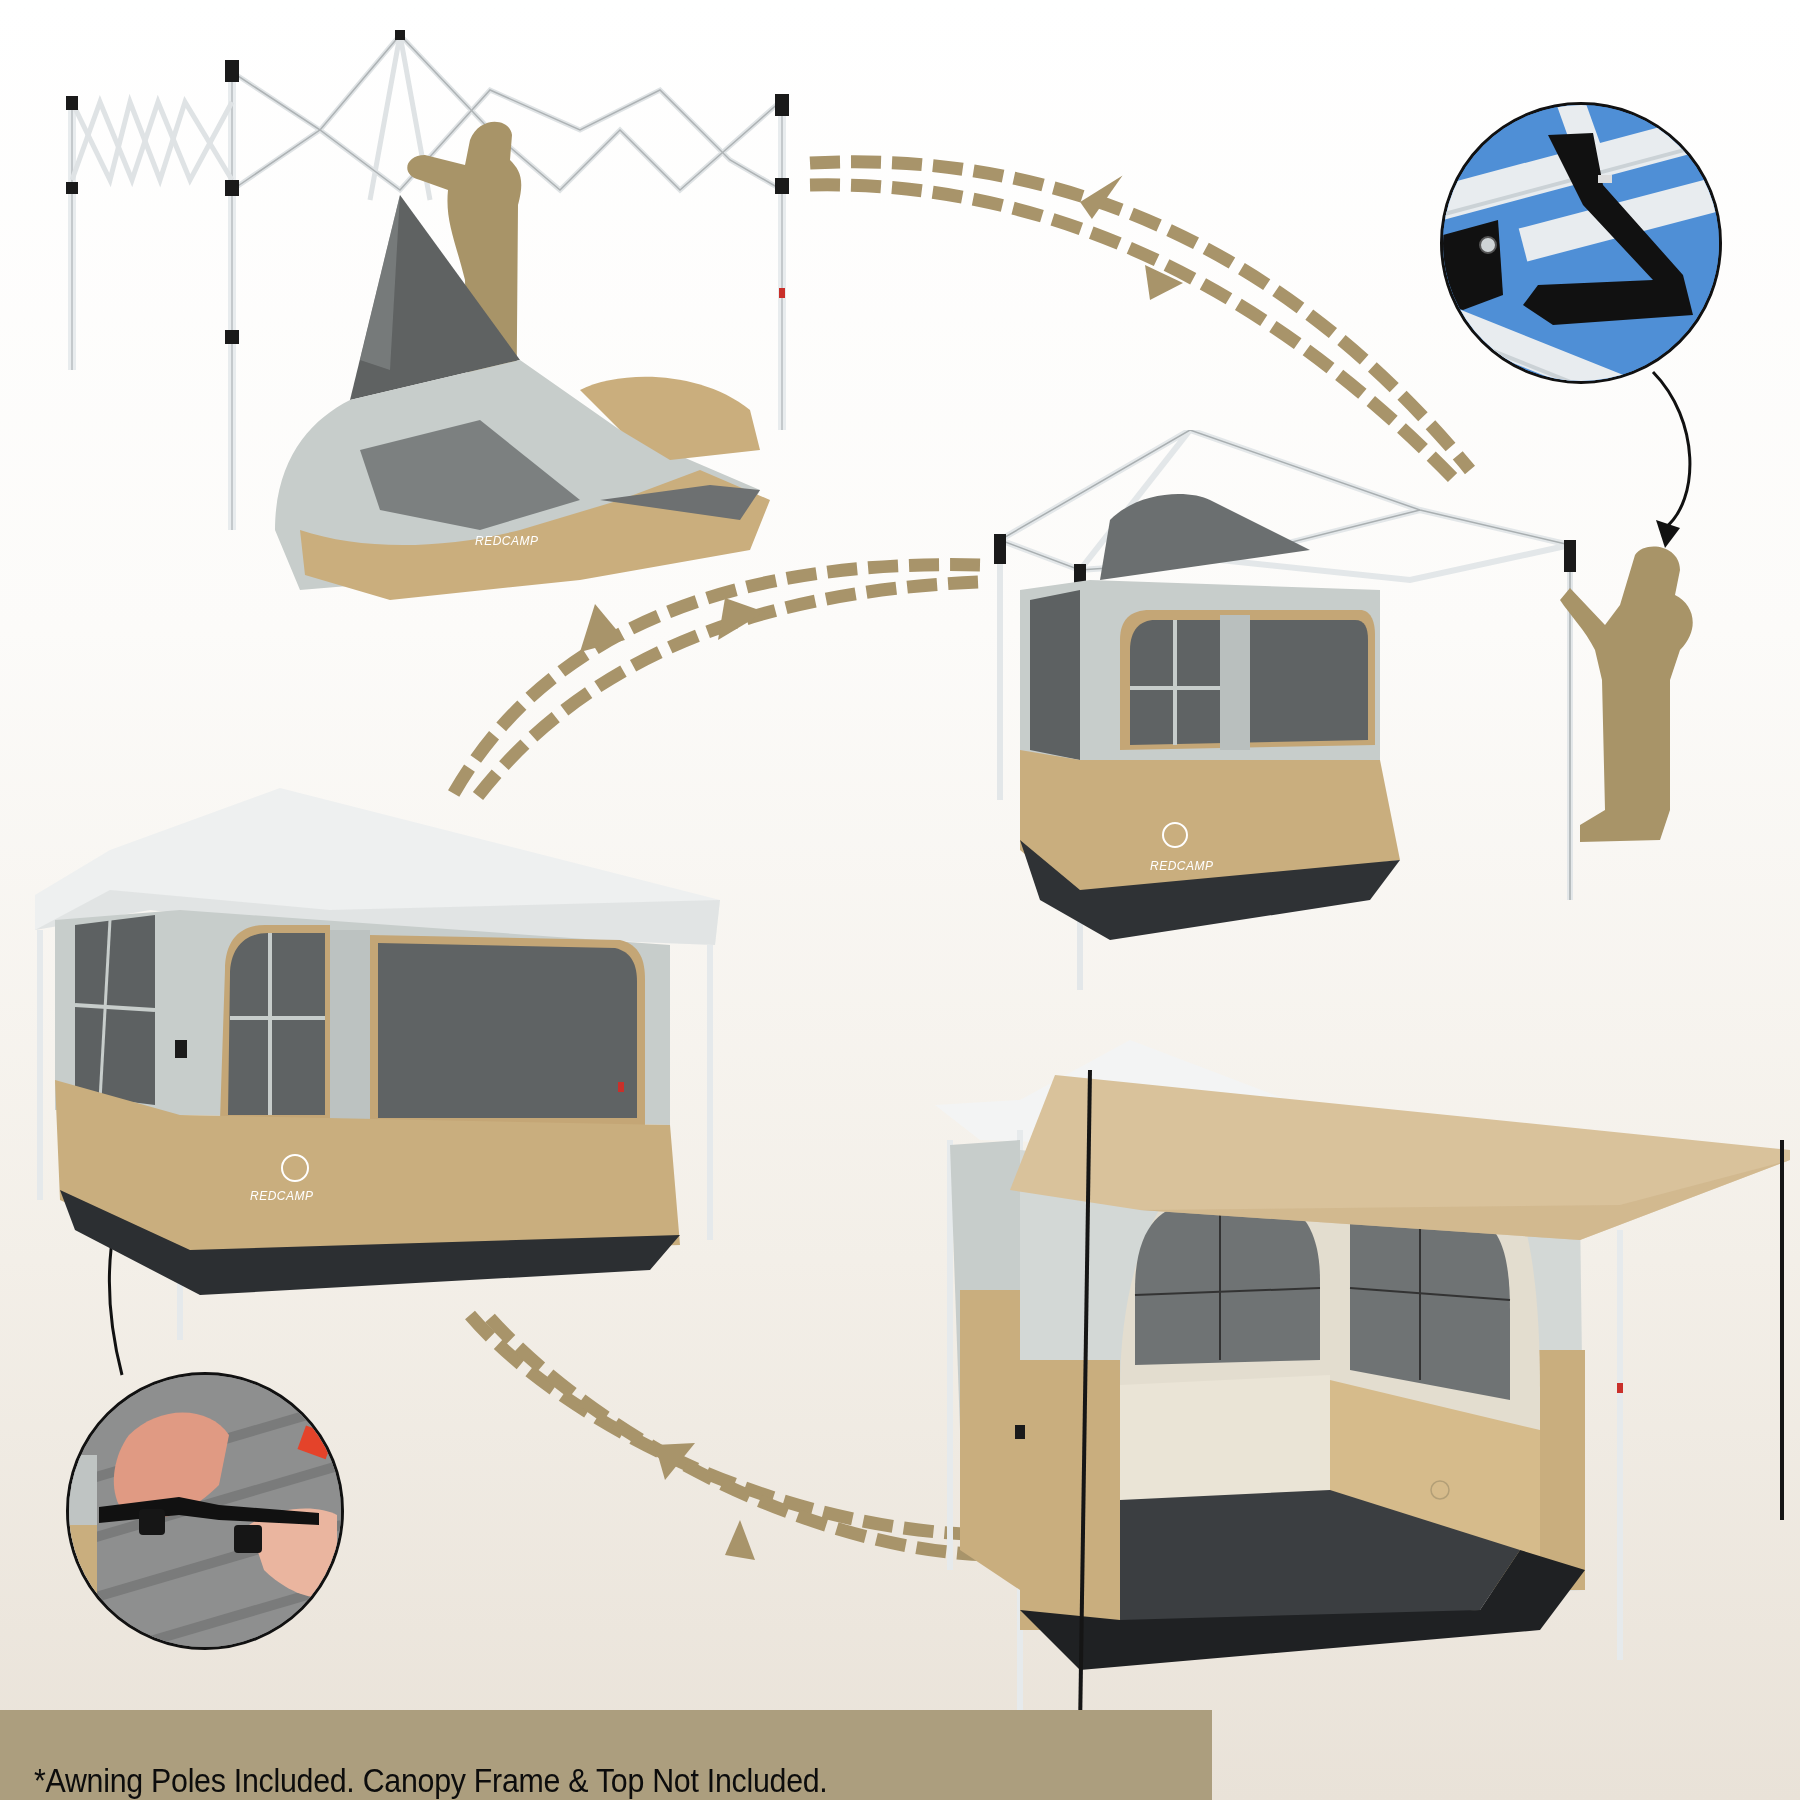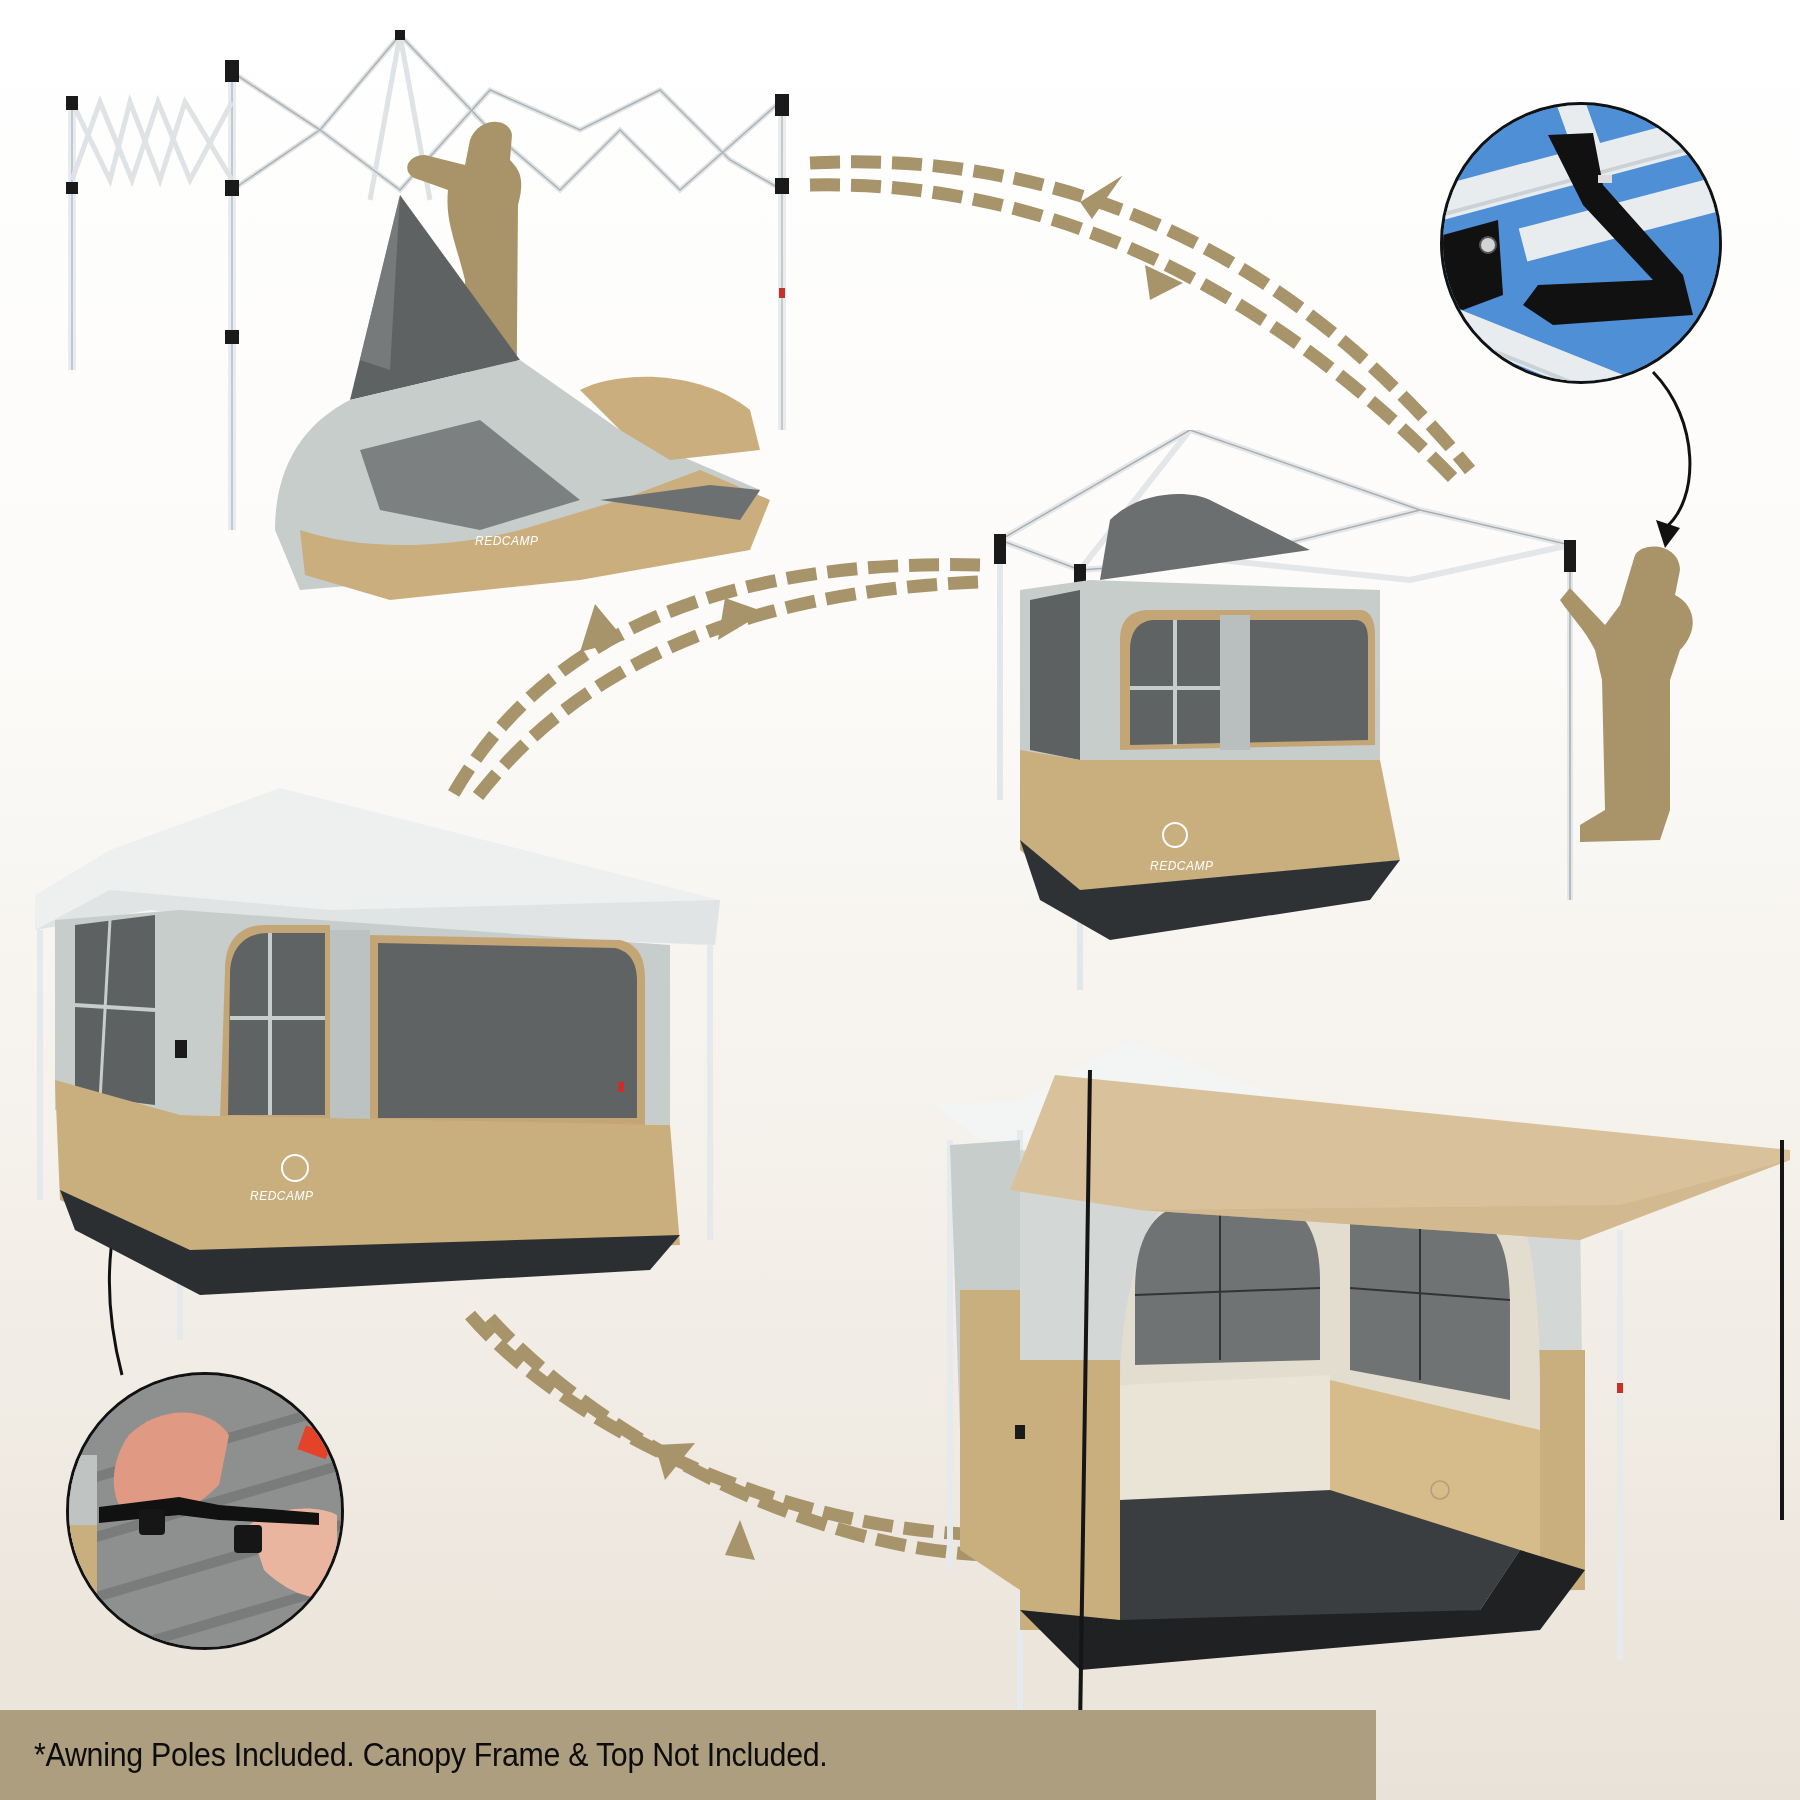--- a/index.html
+++ b/index.html
@@ -16,23 +16,23 @@
   #step4 { left: 920px; top: 1030px; width: 880px; height: 700px; }
   .detail-circle {
     position: absolute; border-radius: 50%; overflow: hidden;
     border: 3px solid #111;
   }
   #detail-top { left: 1440px; top: 102px; width: 276px; height: 276px; background: #4f8fd6; }
   #detail-bottom { left: 66px; top: 1372px; width: 272px; height: 272px; background: #8c8c8c; }
   .detail-circle svg { width: 100%; height: 100%; display: block; }
   #arrows { position: absolute; left: 0; top: 0; width: 1800px; height: 1800px; pointer-events: none; }
   #banner {
-    position: absolute; left: 0; top: 1710px; width: 1376px; height: 90px;
+    position: absolute; left: 0; top: 1710px; width: 1212px; height: 90px;
     background: #ac9e7e;
-    display: flex; align-items: center;
+    display: flex; align-items: flex-end;
   }
   #banner-text {
     margin-left: 34px;
     font-family: "Liberation Sans", sans-serif;
     font-size: 33px; color: #0c0c0c; letter-spacing: -0.3px;
     transform: scaleX(0.92); transform-origin: left center;
     white-space: nowrap;
   }
   .brand {
     font-family: "Liberation Sans", sans-serif; font-style: italic;

